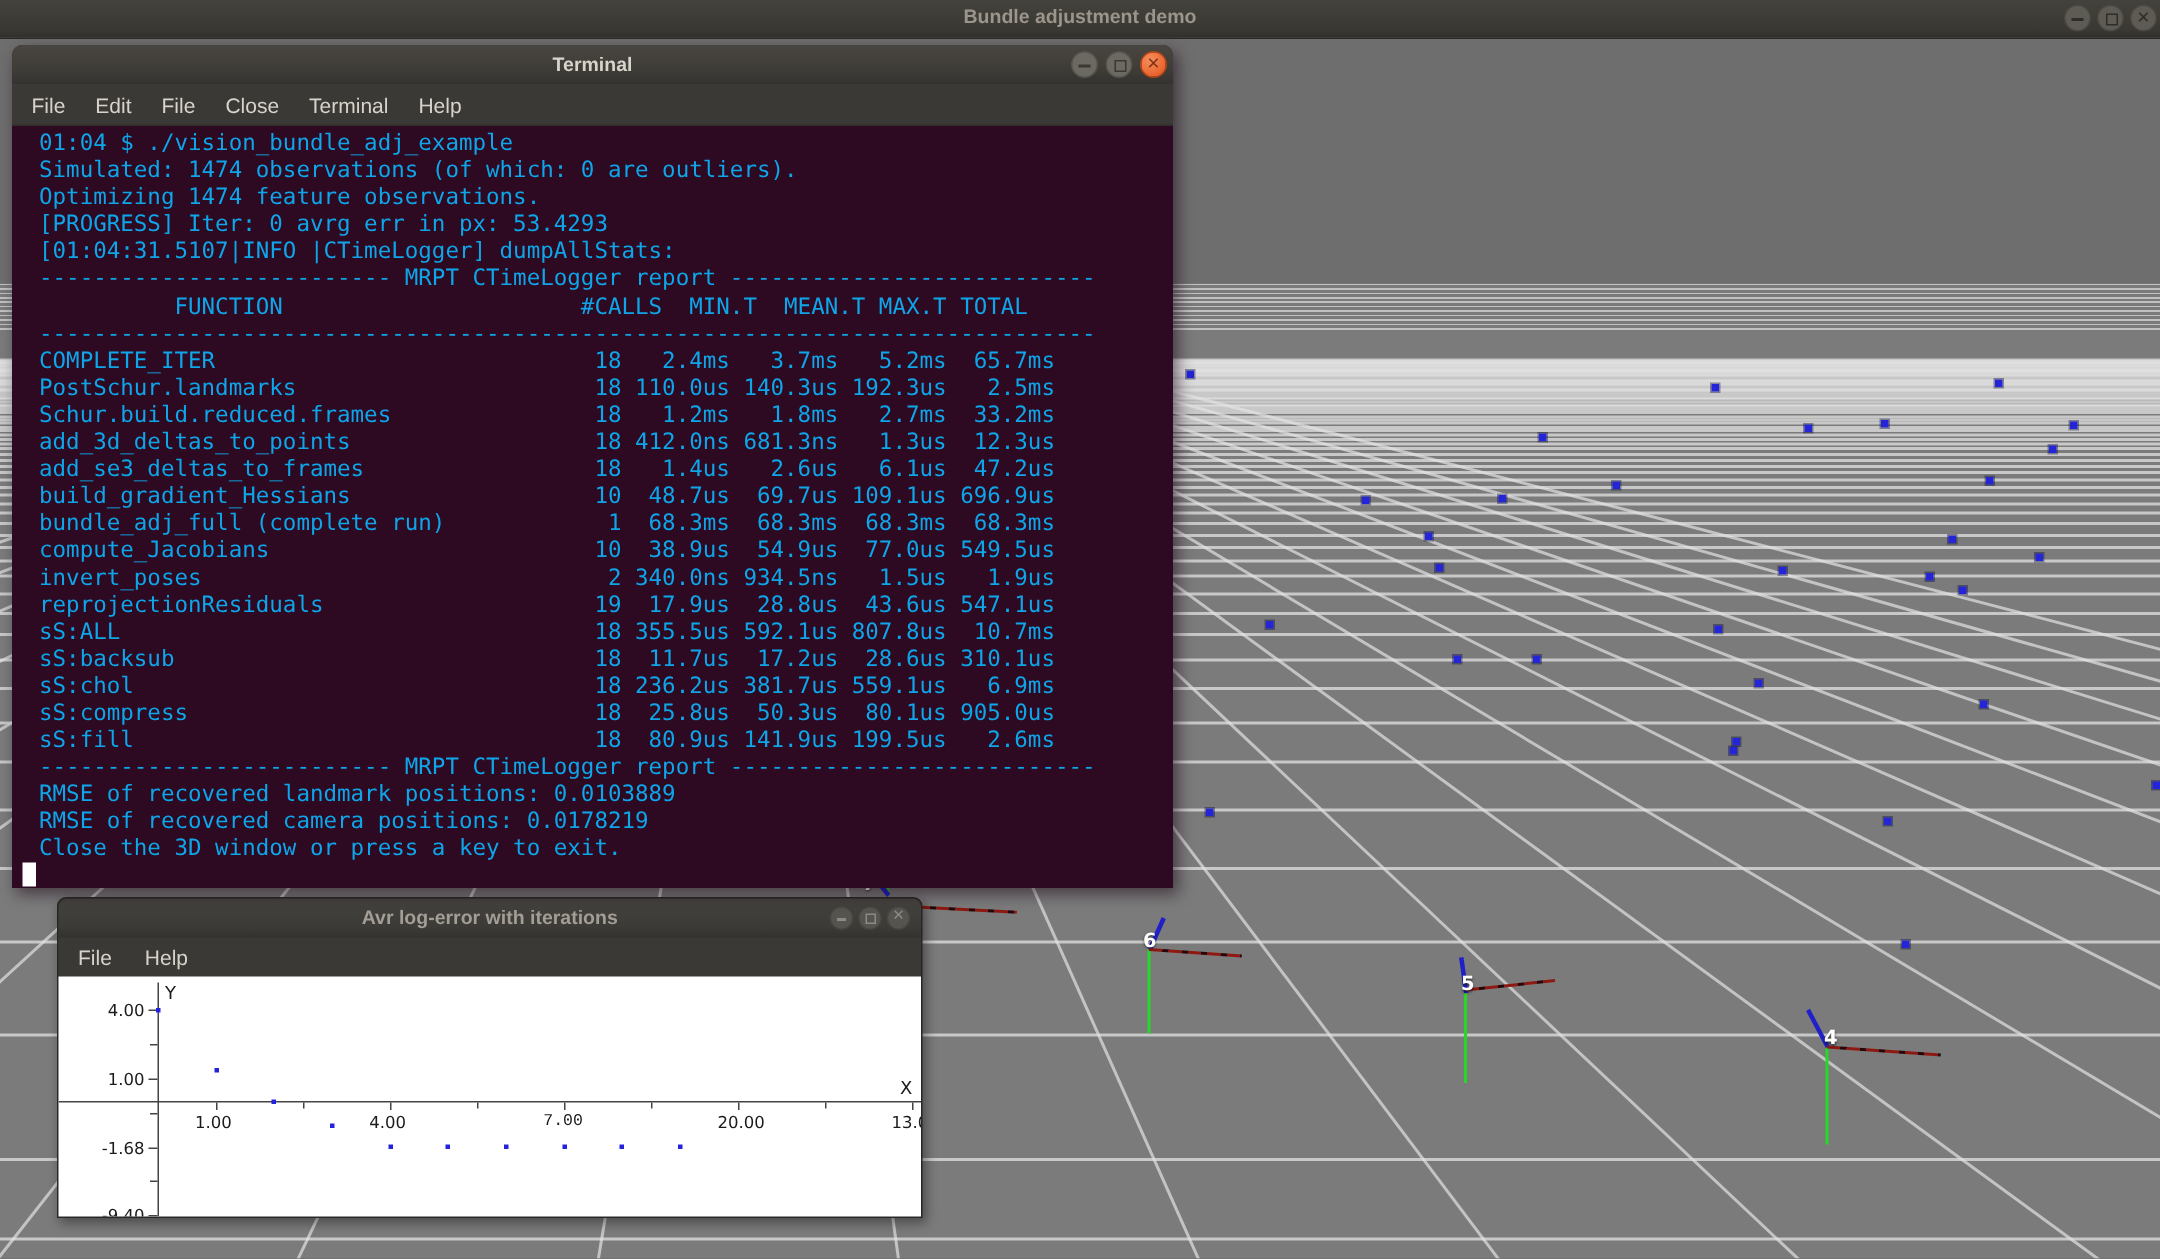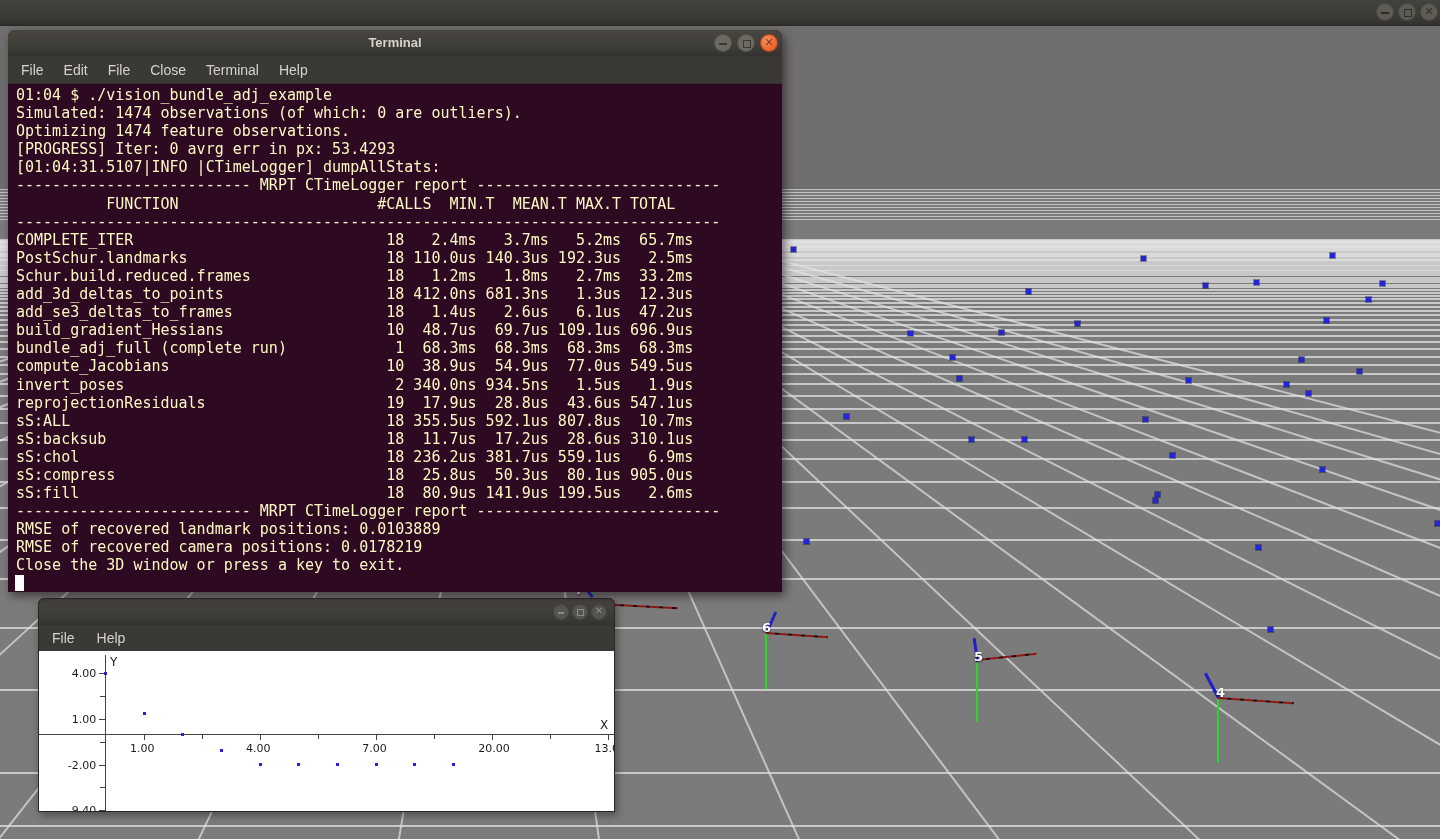--- a/index.html
+++ b/index.html
@@ -64,23 +64,23 @@
   .tbtn .g-min{position:absolute;left:4px;right:4px;top:8px;height:2px;background:#3a382f;}
   .tbtn .g-max{position:absolute;left:5px;top:5px;width:6px;height:6px;border:1.5px solid #3a382f;}
   .tbtn .g-close{position:absolute;left:0;right:0;top:1px;text-align:center;font-size:11px;font-weight:bold;color:#80341a;}
   .t-menubar{
     position:absolute;left:0;top:26px;right:0;height:28px;background:#3b3935;
     border-bottom:1px solid #322f2b;display:flex;align-items:center;gap:2px;padding-left:4px;box-sizing:border-box;
   }
   .t-menubar .mitem,.p-menubar .mitem{font-size:14px;color:#d7d3cb;padding:3px 9px;border-radius:3px;}
   .t-body{position:absolute;left:0;top:54px;right:0;bottom:0;background:#2d0922;overflow:hidden;}
   #term-pre{
-    margin:0;padding:2px 0 0 8px;white-space:pre;
+    margin:0;padding:2px 0 0 18px;white-space:pre;
     font-family:"DejaVu Sans Mono","Liberation Mono",monospace;
-    font-size:15px;line-height:18.1px;color:#fef9c3;
+    font-size:15px;line-height:18.1px;color:#0ea5e9;
   }
   .t-cursor{position:absolute;left:7px;top:491px;width:9px;height:16px;background:#ffffff;}
   
   #plotwin{
     position:absolute;left:38px;top:598px;width:577px;height:214px;z-index:10;
     background:#3b3935;border:1px solid #292723;box-sizing:border-box;
     border-radius:6px 6px 0 0;box-shadow:2px 3px 8px rgba(0,0,0,.4);
   }
   .p-titlebar{
     position:absolute;left:0;top:0;right:0;height:26px;
@@ -251,20 +251,21 @@
     </div>
     <div class="camera" style="left: 1218px; top: 673px;">
       <div class="cam-green" style="height: 65px; top: 0px;"></div>
       <div class="cam-blue" style="height: 28px; top: -28px; transform-origin: 50% 100%; transform: rotate(-28deg);"></div>
       <div class="cam-red" style="width: 76px; left: 0px; top: -1px; transform-origin: 0px 50%; transform: rotate(4deg);"></div>
       <div class="cam-label" style="left: -2px; top: -13px;">4</div>
     </div>
   </div>
 
 <div class="topbar">
+  <span class="title">Bundle adjustment demo</span>
   <div class="winbtns">
     <div class="wbtn">
         <span class="g-min"></span>
       </div>
     <div class="wbtn">
         <span class="g-max"></span>
       </div>
     <div class="wbtn">
         <span class="g-close">✕</span>
       </div>
@@ -322,20 +323,21 @@
 RMSE of recovered landmark positions: 0.0103889
 RMSE of recovered camera positions: 0.0178219
 Close the 3D window or press a key to exit.</pre>
     <div class="t-cursor"></div>
 
   </div>
 </div>
 
 <div id="plotwin">
   <div class="p-titlebar">
+    <span class="title">Avr log-error with iterations</span>
     <div class="winbtns">
       <div class="pbtn">
           <span class="g-min"></span>
         </div>
       <div class="pbtn">
           <span class="g-max"></span>
         </div>
       <div class="pbtn">
           <span class="g-close">✕</span>
         </div>
@@ -349,35 +351,35 @@
     <div class="ax" style="left:66px;top:4px;bottom:0;width:1px;"></div>
     <div class="ax" style="left:0;right:0;top:83px;height:1px;"></div>
     <span class="axis-name" style="left:71px;top:4px;">Y</span>
     <span class="axis-name" style="left:561px;top:67px;">X</span>
 
   <div class="tick" style="left: 105px; top: 84px; width: 1px; height: 5px;"></div>
       <div class="tlabel" style="left: 91px; top: 91px;">1.00</div>
       <div class="tick" style="left: 221.1px; top: 84px; width: 1px; height: 5px;"></div>
       <div class="tlabel" style="left: 207.1px; top: 91px;">4.00</div>
       <div class="tick" style="left: 337.2px; top: 84px; width: 1px; height: 5px;"></div>
-      <div class="tlabel" style="left: 323.2px; top: 91px;">7.00</div>
+      <div class="tlabel" style="left: 323.2px; top: 91px; font-family: Liberation Mono, monospace;">7.00</div>
       <div class="tick" style="left: 453.3px; top: 84px; width: 1px; height: 5px;"></div>
       <div class="tlabel" style="left: 439.3px; top: 91px;">20.00</div>
       <div class="tick" style="left: 569.4px; top: 84px; width: 1px; height: 5px;"></div>
       <div class="tlabel" style="left: 555.4px; top: 91px;">13.00</div>
       <div class="tick" style="left: 163.1px; top: 84px; width: 1px; height: 4px;"></div>
       <div class="tick" style="left: 279.2px; top: 84px; width: 1px; height: 4px;"></div>
       <div class="tick" style="left: 395.3px; top: 84px; width: 1px; height: 4px;"></div>
       <div class="tick" style="left: 511.4px; top: 84px; width: 1px; height: 4px;"></div>
       <div class="tick" style="left: 60.3px; top: 22px; width: 6px; height: 1px;"></div>
       <div class="tlabel" style="left: 24.3px; top: 16px; width: 33px; text-align: right;">4.00</div>
       <div class="tick" style="left: 60.3px; top: 67.8px; width: 6px; height: 1px;"></div>
       <div class="tlabel" style="left: 24.3px; top: 61.8px; width: 33px; text-align: right;">1.00</div>
       <div class="tick" style="left: 60.3px; top: 113.5px; width: 6px; height: 1px;"></div>
-      <div class="tlabel" style="left: 24.3px; top: 107.5px; width: 33px; text-align: right;">-2.00</div>
+      <div class="tlabel" style="left: 24.3px; top: 107.5px; width: 33px; text-align: right;">-1.68</div>
       <div class="tick" style="left: 60.3px; top: 159.3px; width: 6px; height: 1px;"></div>
       <div class="tlabel" style="left: 24.3px; top: 153.3px; width: 33px; text-align: right;">-9.40</div>
       <div class="tick" style="left: 61.3px; top: 44.9px; width: 5px; height: 1px;"></div>
       <div class="tick" style="left: 61.3px; top: 90.6px; width: 5px; height: 1px;"></div>
       <div class="tick" style="left: 61.3px; top: 136.4px; width: 5px; height: 1px;"></div>
       <div class="pt" style="left: 64.8px; top: 20.5px; background: rgb(35, 35, 221);"></div>
       <div class="pt" style="left: 103.5px; top: 60.9px; background: rgb(35, 35, 221);"></div>
       <div class="pt" style="left: 142.2px; top: 81.5px; background: rgb(35, 35, 221);"></div>
       <div class="pt" style="left: 180.9px; top: 97.5px; background: rgb(35, 35, 221);"></div>
       <div class="pt" style="left: 219.6px; top: 112px; background: rgb(35, 35, 221);"></div>

